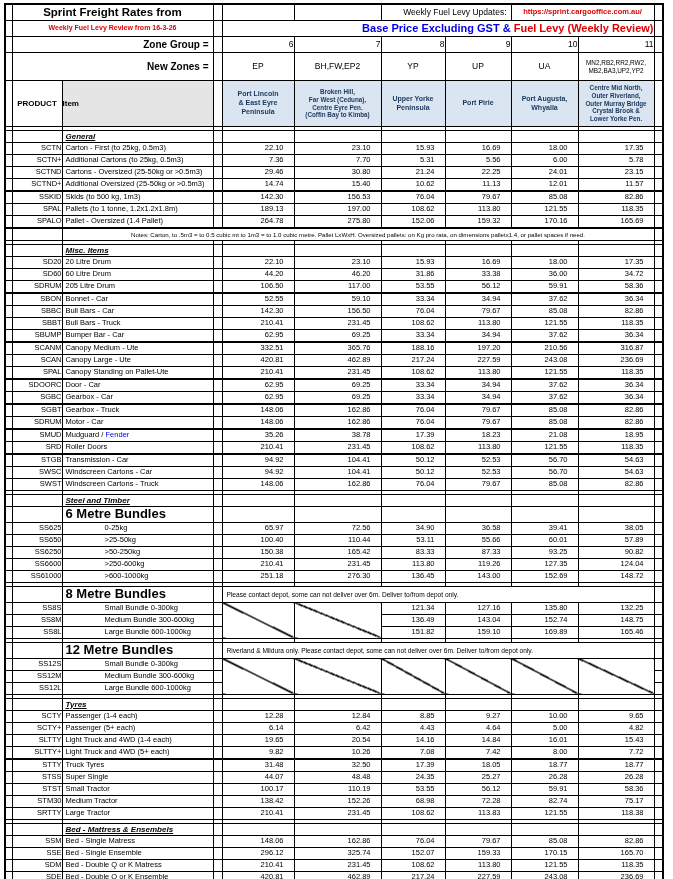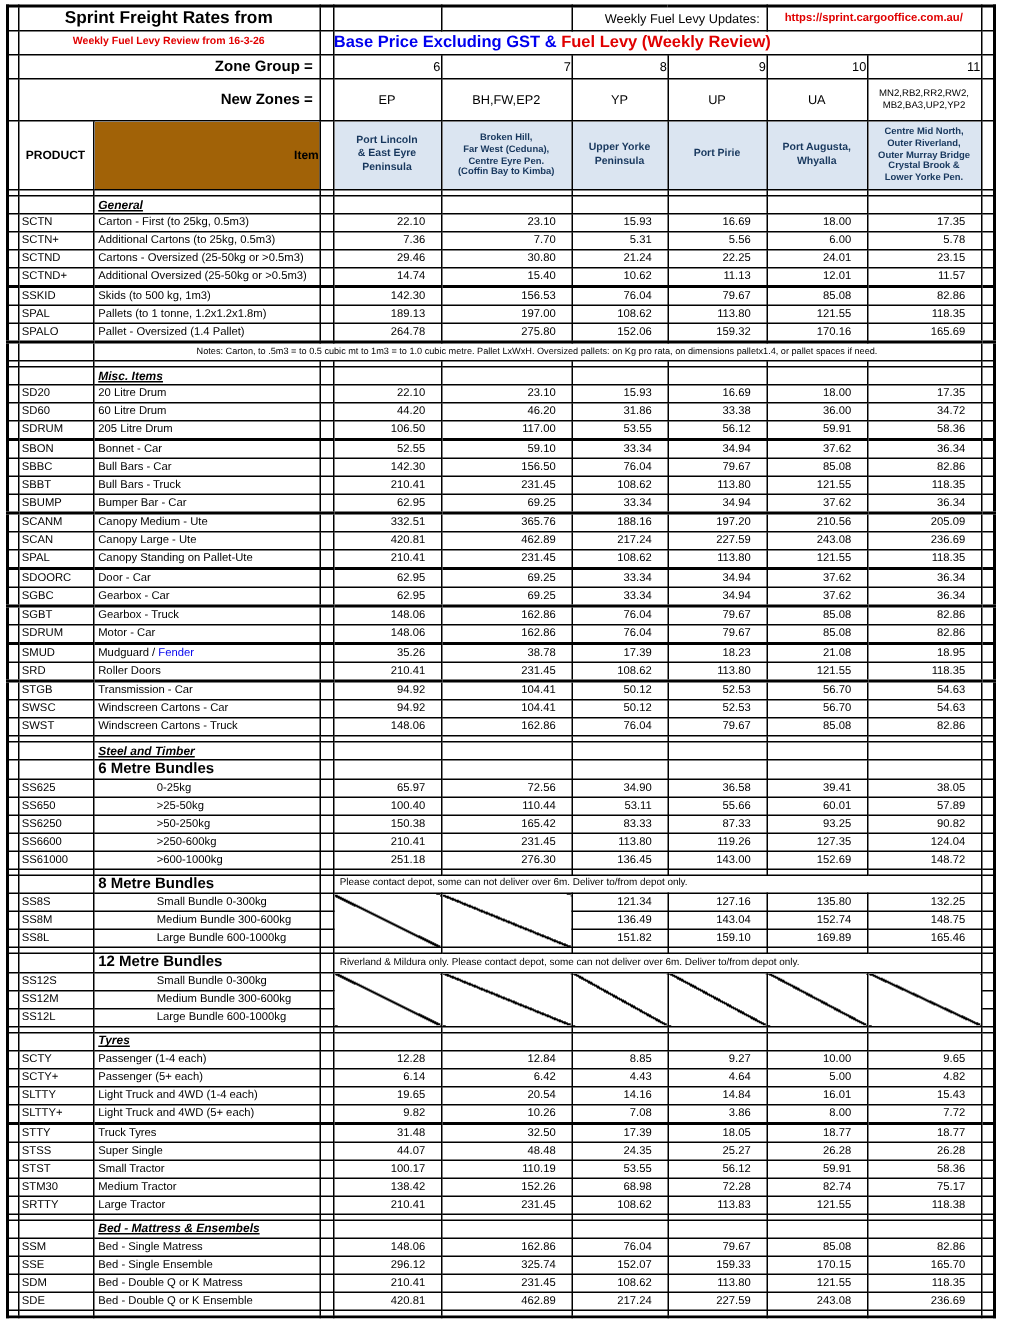--- a/index.html
+++ b/index.html
@@ -11,38 +11,38 @@
   
   tr.hr1 td{height:15px;}
   tr.hr2 td{height:15px;}
   tr.hr3 td{height:15px;text-align:right;}
   tr.hr4 td{height:27px;}
   tr.hr5 td{height:45px;}
   .title{font-weight:bold;font-size:11.5px;text-align:center;}
   .review{color:#e00000;font-weight:bold;font-size:7px;text-align:center;}
   .updates{font-size:8.5px;text-align:right;padding-right:4px;}
   .url{color:#e00000;font-size:7.5px;font-weight:bold;text-align:center;}
-  .baseprice{text-align:left;font-size:11px;font-weight:bold;}
+  .baseprice{text-align:right;font-size:11px;font-weight:bold;}
   .baseprice .bp-blue{color:#0000ee;}
   .baseprice .bp-red{color:#e00000;}
   .zlabel{font-weight:bold;font-size:10px;text-align:right;padding-right:4px;}
   .zval{text-align:center;font-size:8.5px;}
   .zval.znarrow{font-size:6.4px;white-space:pre-line;line-height:1.2;}
   .prodhdr{font-weight:bold;font-size:8px;text-align:center;}
-  .itemhdr{font-weight:bold;font-size:8px;text-align:right;background:#a16207;}
+  .itemhdr{font-weight:bold;font-size:8px;text-align:left;background:#e5e5e5;}
   .region{background:#dbe5f1;color:#17375d;font-weight:bold;font-size:7px;text-align:center;
           white-space:pre-line;line-height:1.25;}
   .region.r-sm{font-size:6.3px;}
   
-  .code{text-align:left;padding-left:2px;margin-left:20px;}
+  .code{text-align:right;padding-left:2px;margin-left:20px;}
   .item{text-align:left;padding-left:3px;}
   .item.indent{padding-left:42px;}
   .val{text-align:right;padding-right:10px;}
   .section-label{font-weight:bold;font-style:italic;text-decoration:underline;font-size:8px;}
-  .sub-label{font-weight:bold;font-size:10px;}
+  .sub-label{font-weight:bold;font-size:13px;}
   .gnote{font-size:6.1px;text-align:center;padding:0 2px;}
   .bnote{font-size:6.6px;text-align:left;padding-left:4px;}
   .spacer td{height:3px;}
   tr.tt td{border-top:2px solid #000;}
   td.diag{background:linear-gradient(to top right,
         transparent calc(50% - 0.8px), #000 calc(50% - 0.8px),
         #000 calc(50% + 0.8px), transparent calc(50% + 0.8px));}
   .blue-word{color:#0000ee;}
 </style>
 </head>
@@ -375,21 +375,21 @@
         <tr class="tt">
           <td class="edge"></td>
           <td class="code">SCANM</td>
           <td class="item">Canopy Medium - Ute</td>
           <td></td>
           <td class="val">332.51</td>
           <td class="val">365.76</td>
           <td class="val">188.16</td>
           <td class="val">197.20</td>
           <td class="val">210.56</td>
-          <td class="val">205.09</td>
+          <td class="val">316.87</td>
           <td class="edge"></td>
         </tr>
         <tr>
           <td class="edge"></td>
           <td class="code">SCAN</td>
           <td class="item">Canopy Large - Ute</td>
           <td></td>
           <td class="val">420.81</td>
           <td class="val">462.89</td>
           <td class="val">217.24</td>
@@ -802,21 +802,21 @@
           <td class="edge"></td>
         </tr>
         <tr>
           <td class="edge"></td>
           <td class="code">SLTTY+</td>
           <td class="item">Light Truck and 4WD (5+ each)</td>
           <td></td>
           <td class="val">9.82</td>
           <td class="val">10.26</td>
           <td class="val">7.08</td>
-          <td class="val">3.86</td>
+          <td class="val">7.42</td>
           <td class="val">8.00</td>
           <td class="val">7.72</td>
           <td class="edge"></td>
         </tr>
         <tr class="tt">
           <td class="edge"></td>
           <td class="code">STTY</td>
           <td class="item">Truck Tyres</td>
           <td></td>
           <td class="val">31.48</td>

